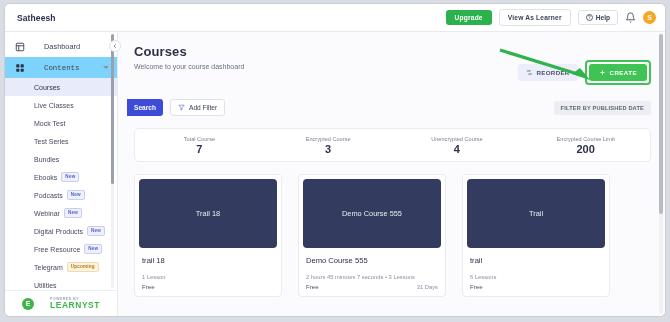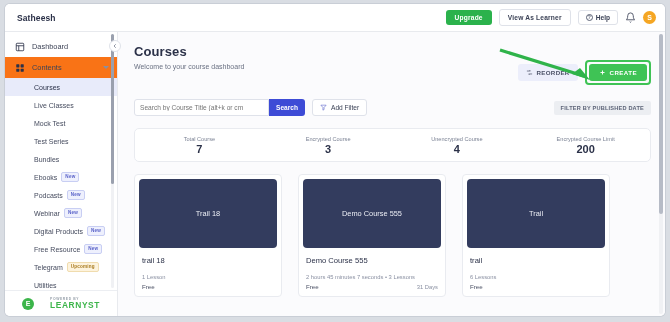--- a/index.html
+++ b/index.html
@@ -105,28 +105,28 @@
     position: relative;
   }
   .side-scroll {
     flex: 1;
     overflow: hidden;
     position: relative;
     padding-top: 4px;
   }
   .nav-item {
     display: flex; align-items: center;
-    gap: 7px;
+    gap: 19px;
     height: 19px;
     padding: 0 8px 0 10px;
     font-size: 7.2px;
     color: #3d4356;
   }
   .nav-item.top { height: 21px; font-size: 7.4px; }
-  .nav-item.active-parent { background: #f97316; }
+  .nav-item.active-parent { background: #7dd3fc; font-family: Liberation Mono, monospace; }
   .nav-ico { width: 10px; height: 10px; flex: 0 0 10px; display: block; }
   .chev {
     margin-left: auto;
     width: 0; height: 0;
     border-left: 3px solid transparent;
     border-right: 3px solid transparent;
     border-top: 3px solid #8a90a2;
   }
   .sub-item {
     display: flex; align-items: center; gap: 4px;
@@ -440,21 +440,20 @@
           </div>
         </div>
       </div>
 
       <svg class="arrow-anno" width="110" height="40" viewBox="0 0 110 40">
         <path d="M2 2 L86 28" stroke="#2fb34a" stroke-width="3.2" fill="none"></path>
         <path d="M92 32 L74 26 L82 20 Z" fill="#2fb34a"></path>
       </svg>
 
       <div class="search-row">
-        <input class="search-input" type="text" placeholder="Search by Course Title (alt+k or cm" style="">
         <div class="btn-search">Search</div>
         <div class="btn-addfilter">
           <svg width="7" height="7" viewBox="0 0 24 24" fill="none" stroke="#5a63c9" stroke-width="2">
             <path d="M3 4h18l-7 8v7l-4 2v-9z"></path>
           </svg>
           <span>Add Filter</span>
         </div>
         <div class="filter-pub">FILTER BY PUBLISHED DATE</div>
       </div>
 

